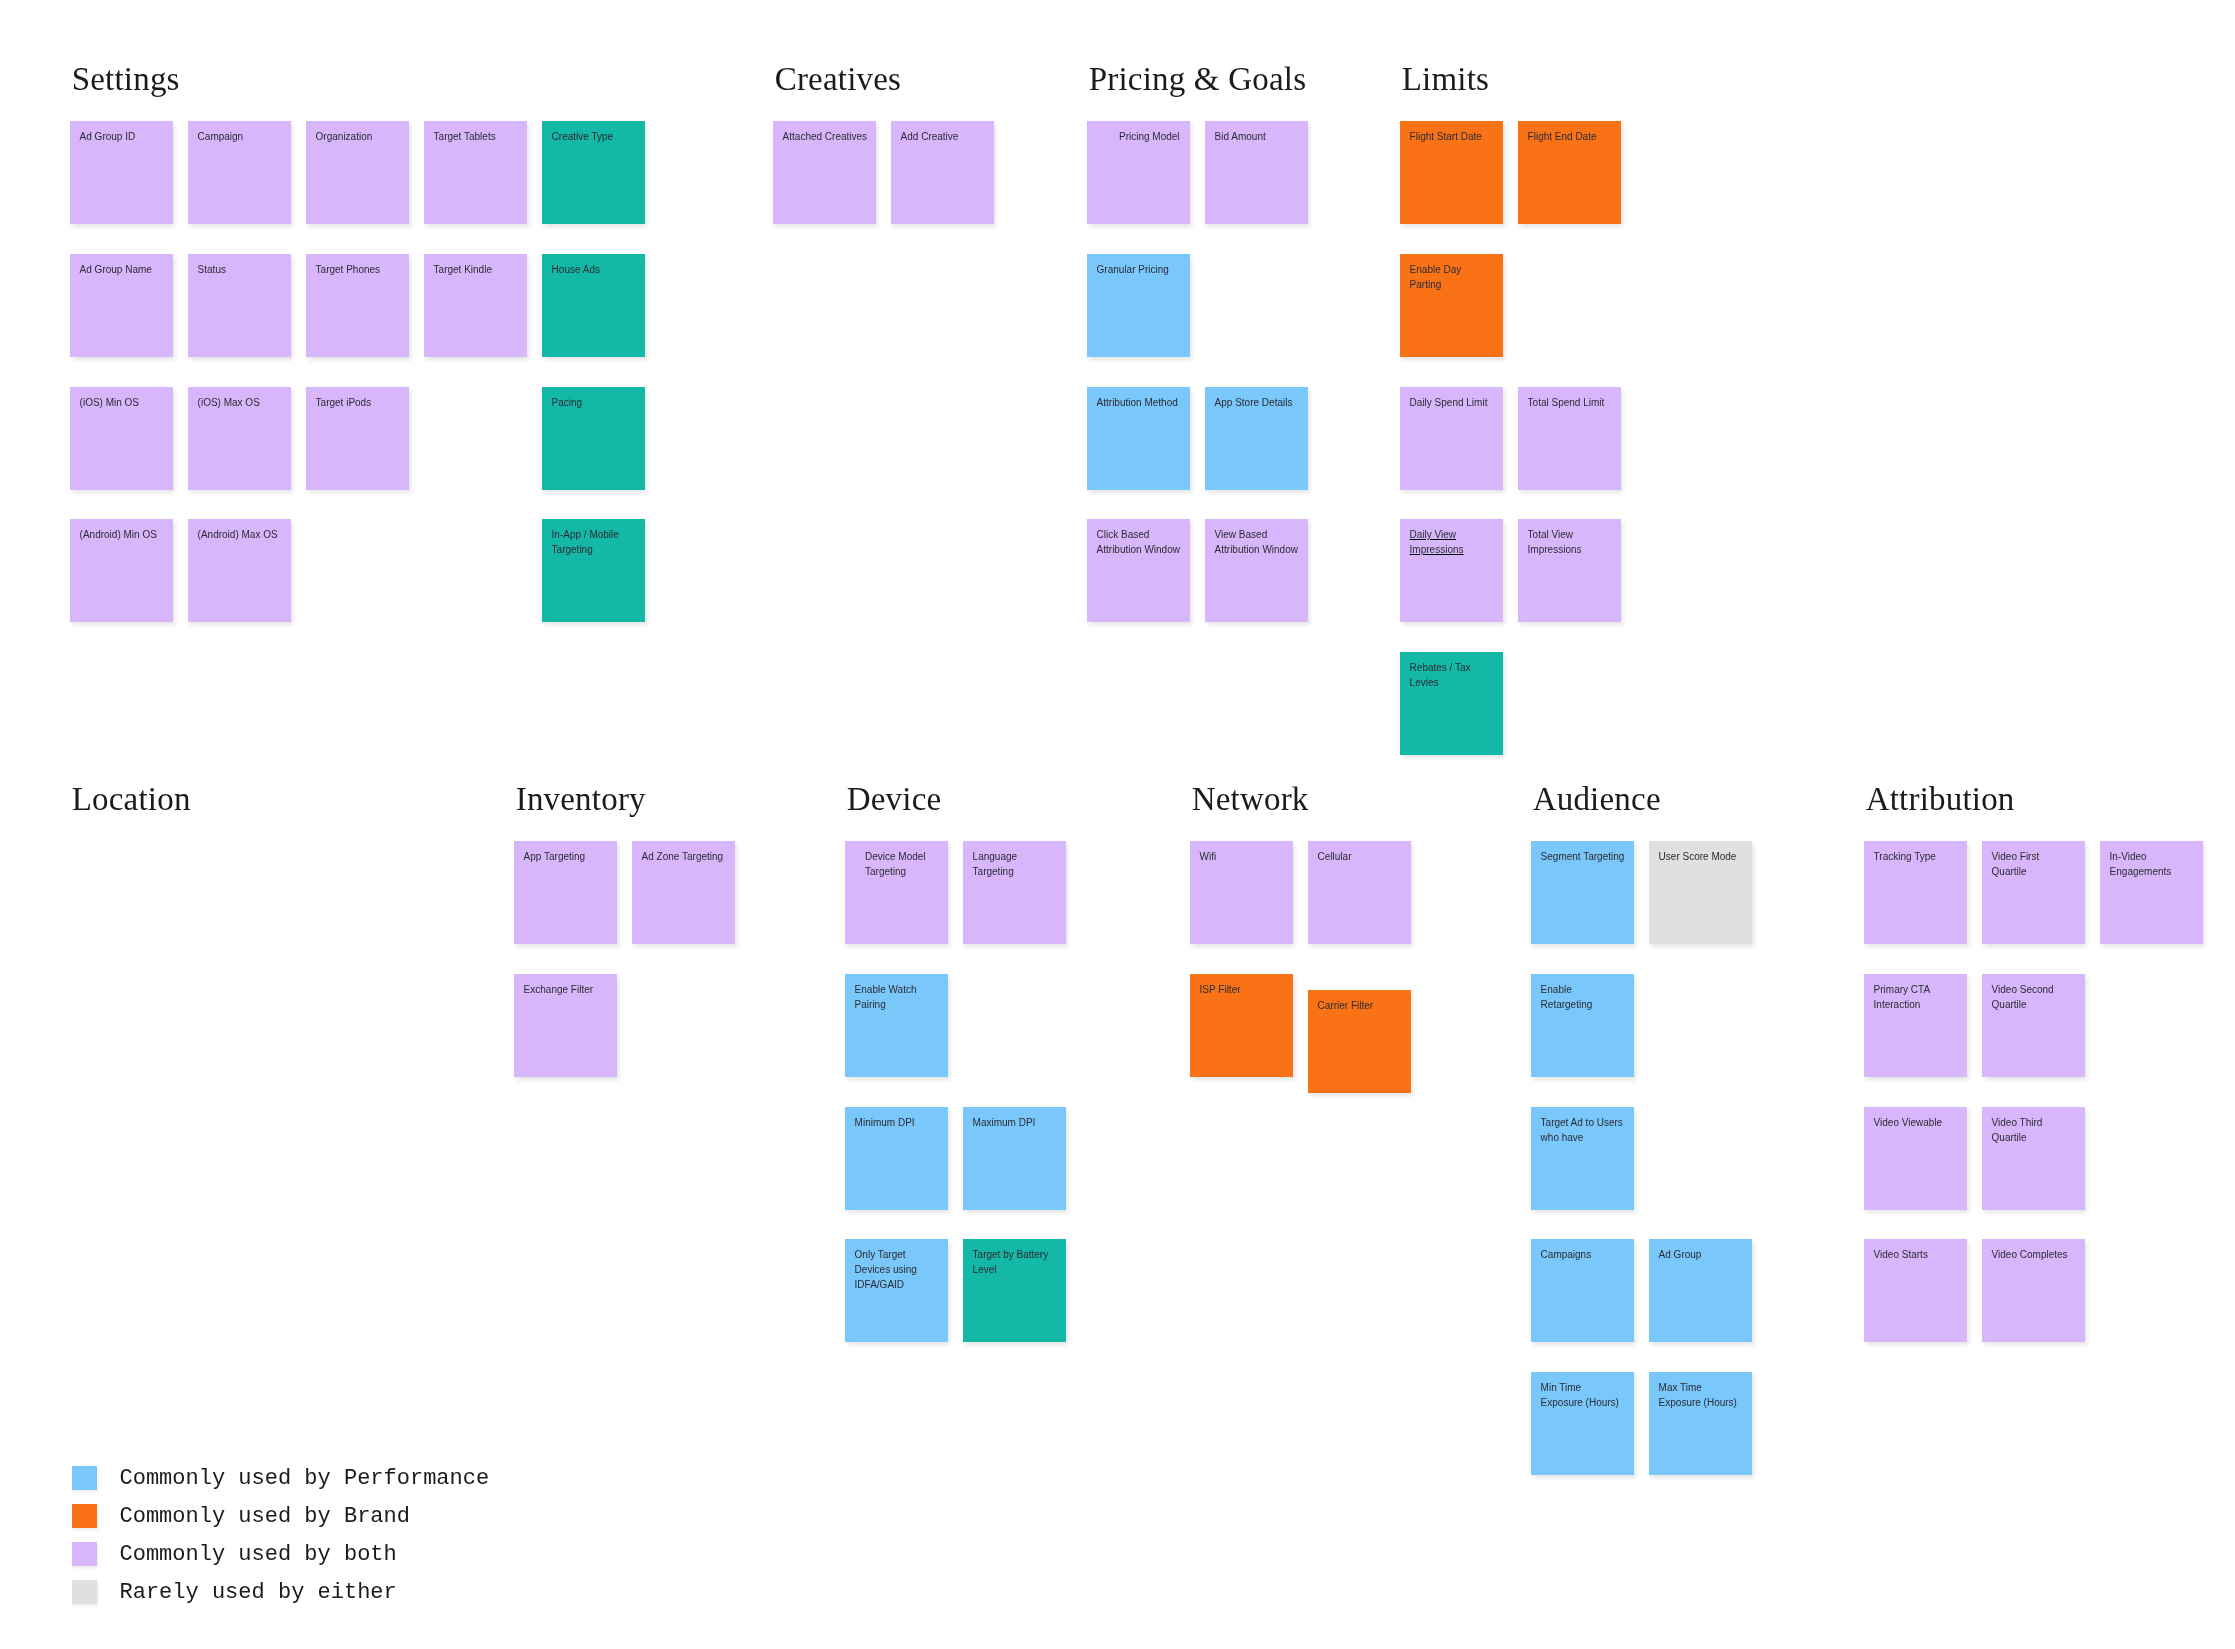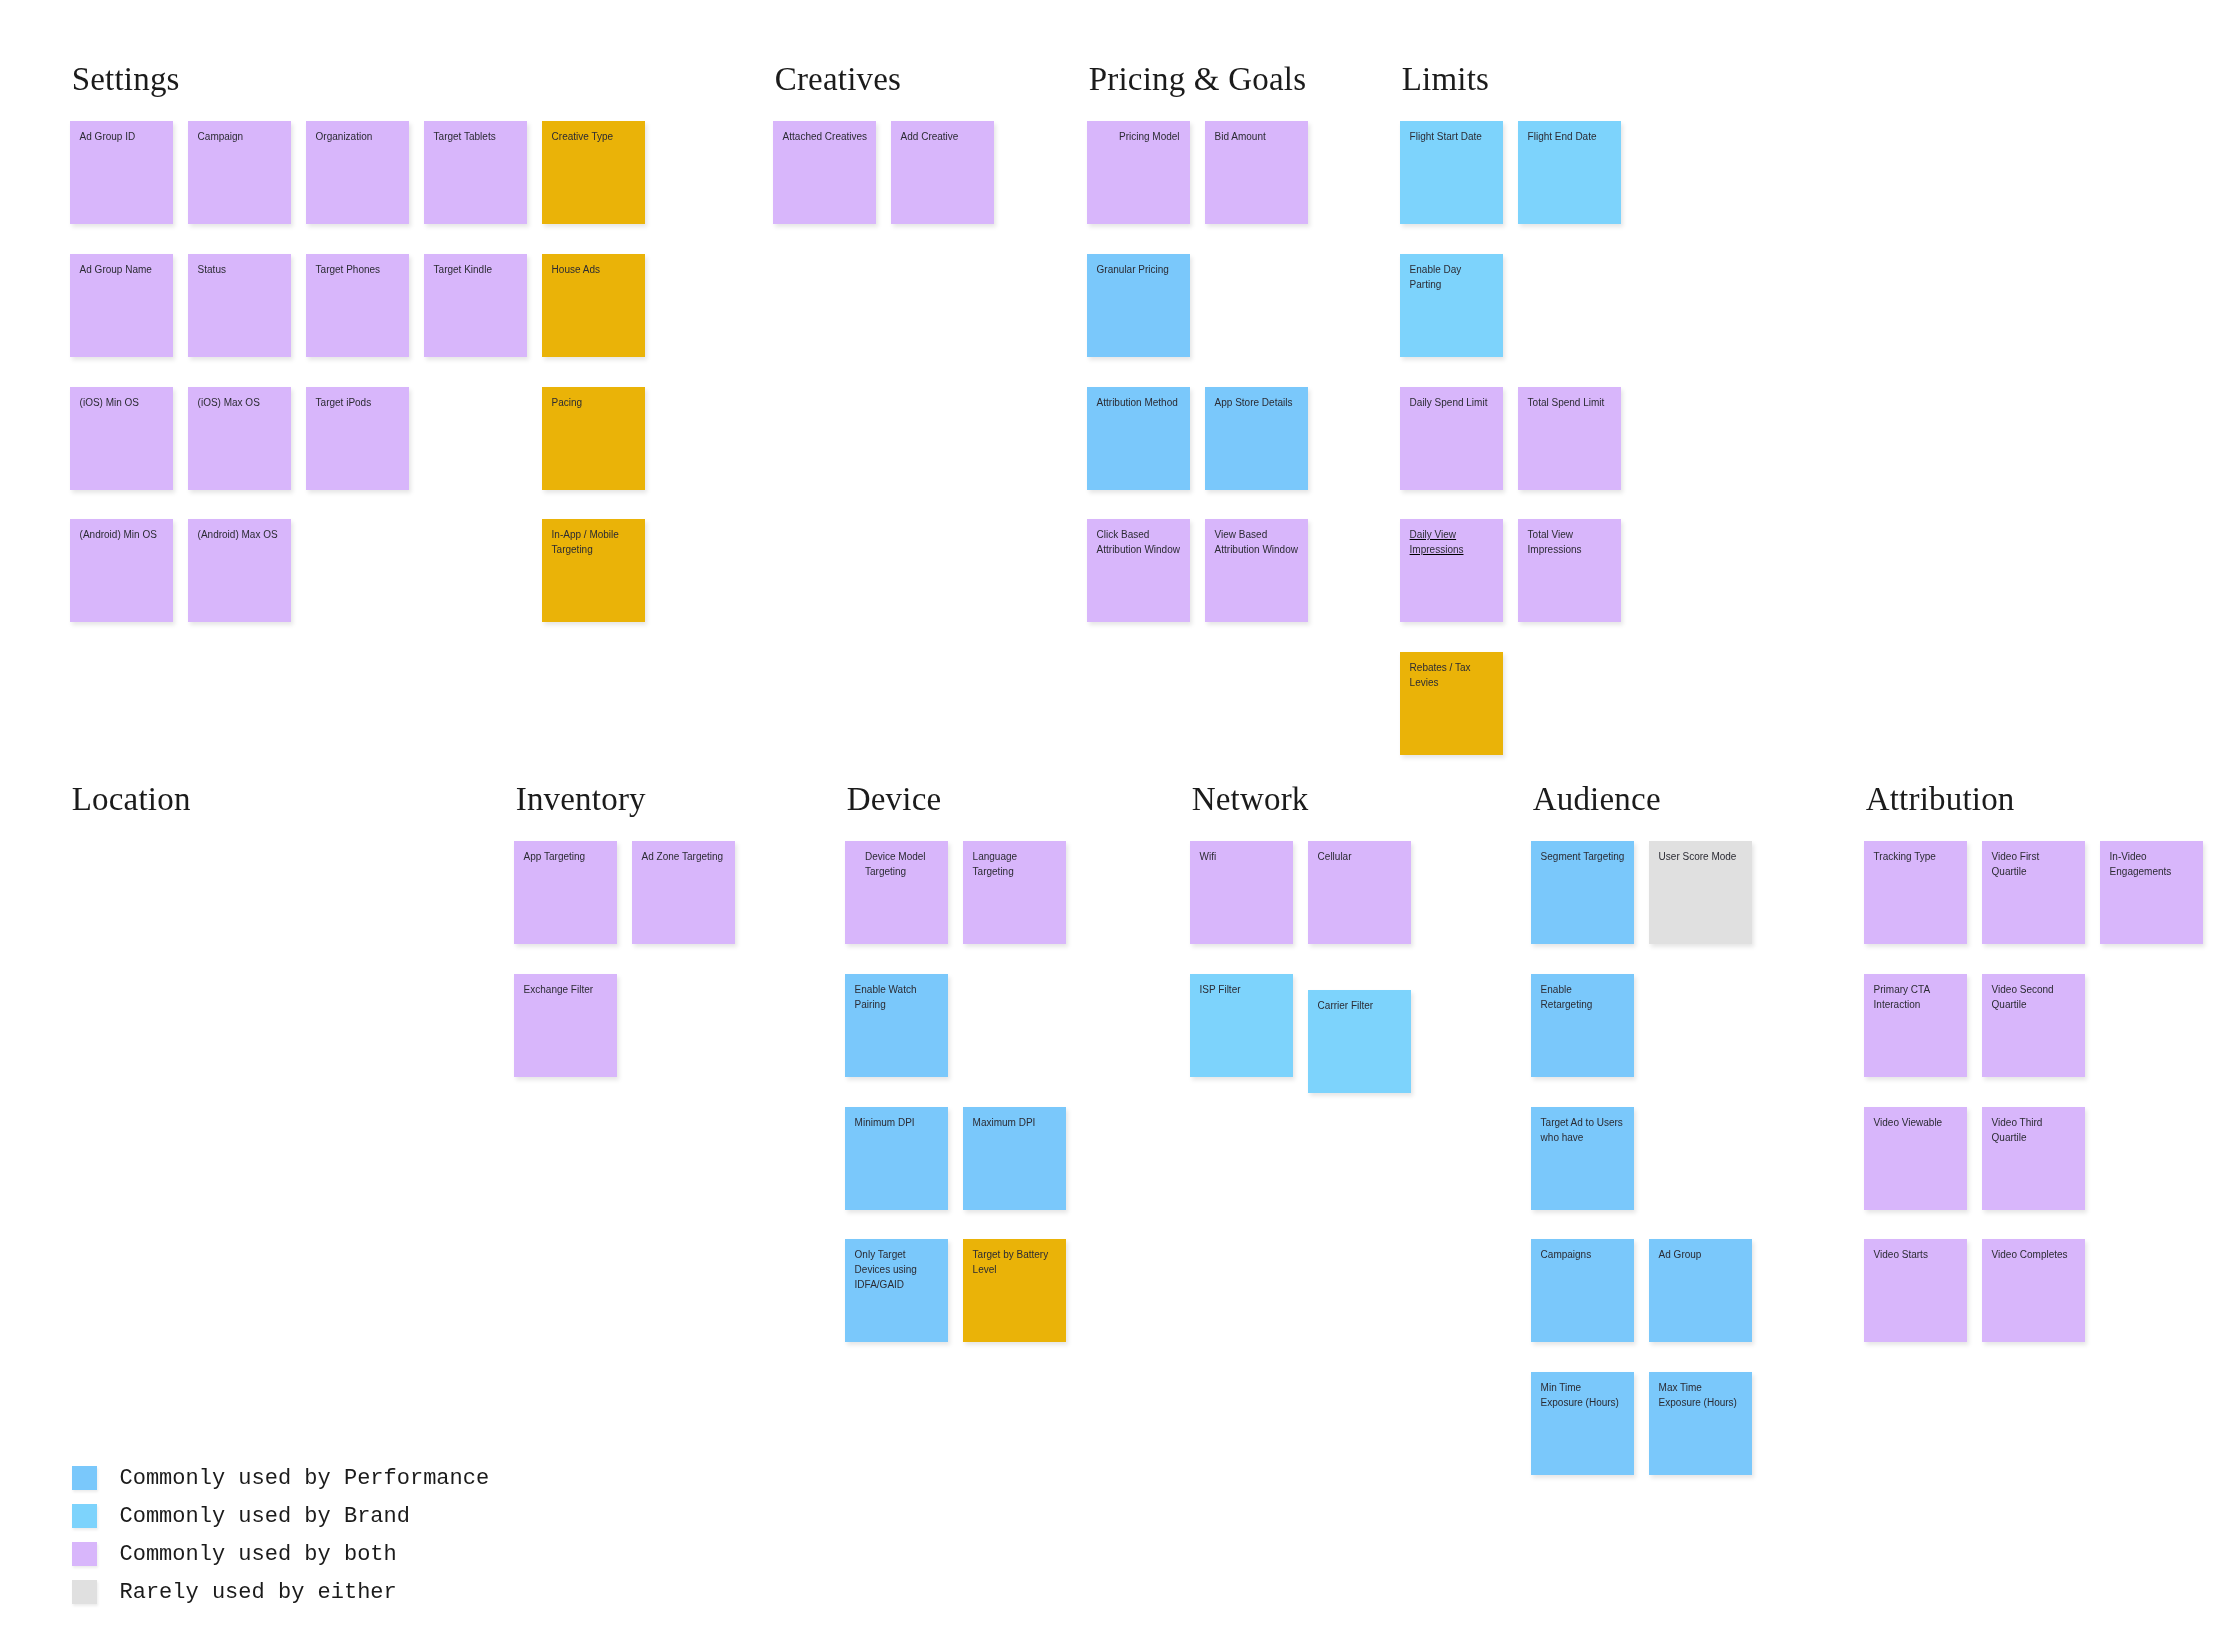--- a/index.html
+++ b/index.html
@@ -41,24 +41,24 @@
   .card-label {
     font-family: "Liberation Sans", sans-serif;
     font-size: 10px;
     line-height: 1.48;
     color: #2b2b33;
     display: block;
     word-wrap: break-word;
   }
 
   .c-perf  { background: #7ac8fb; }
-  .c-brand { background: #7dd3fc; }
+  .c-brand { background: #f97316; }
   .c-both  { background: #d8b6fb; }
   .c-rare  { background: #e0e0e0; }
-  .c-bgray { background: #eab308; }
+  .c-bgray { background: #14b8a6; }
 
   
   .legend { position: absolute; left: 72px; top: 1459px; }
   .legend-row {
     display: flex;
     align-items: center;
     height: 38px;
   }
   .legend-swatch {
     width: 24.5px; height: 24.5px;

